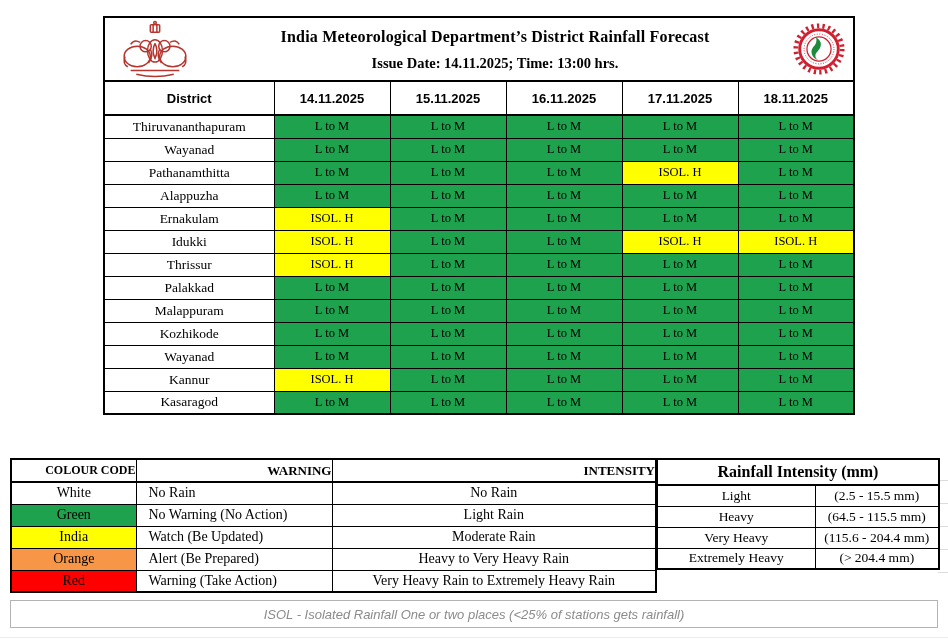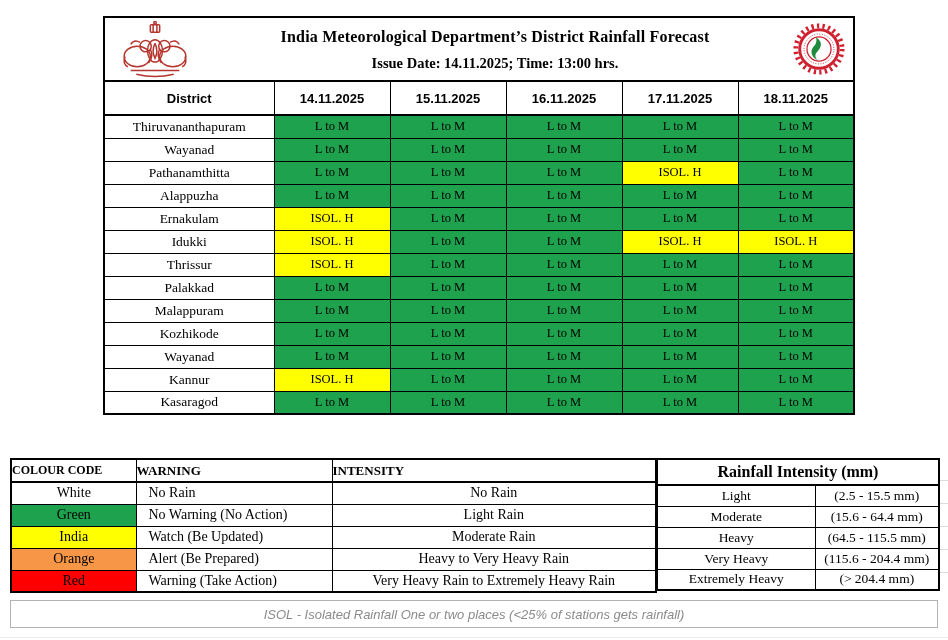--- a/index.html
+++ b/index.html
@@ -36,21 +36,21 @@
   }
   .forecast td.district { font-size:13.5px; background:#fff; }
   
   .codes {
     position:absolute; left:10px; top:458px; width:645px;
     border:2px solid #000; table-layout:fixed; z-index:2;
     font-family:"Liberation Serif", serif;
   }
   .codes th {
     height:23px; border:1px solid #000; border-bottom:2px solid #000;
-    font-weight:bold; font-size:13px; text-align:left; background:#fff;
+    font-weight:bold; font-size:13px; text-align:right; background:#fff;
   }
   .codes th.cc { font-size:12px; }
   .codes td { height:22px; border:1px solid #000; font-size:14px; white-space:nowrap; overflow:hidden; }
   .codes td.code { text-align:center; }
   .codes td.warning { text-align:left; padding-left:12px; }
   .codes td.intensity { text-align:center; }
   
   .mm {
     position:absolute; left:656px; top:458px; width:282px;
     border:2px solid #000; table-layout:fixed; z-index:2;
@@ -300,24 +300,20 @@
       <tr>
         <th colspan="2">Rainfall Intensity (mm)</th>
       </tr>
     </thead>
     <tbody>
         <tr>
           <td>Light</td>
           <td>(2.5 - 15.5 mm)</td>
         </tr>
         <tr>
-          <td>Moderate</td>
-          <td>(15.6 - 64.4 mm)</td>
-        </tr>
-        <tr>
           <td>Heavy</td>
           <td>(64.5 - 115.5 mm)</td>
         </tr>
         <tr>
           <td>Very Heavy</td>
           <td>(115.6 - 204.4 mm)</td>
         </tr>
         <tr>
           <td>Extremely Heavy</td>
           <td>(&gt; 204.4 mm)</td>

